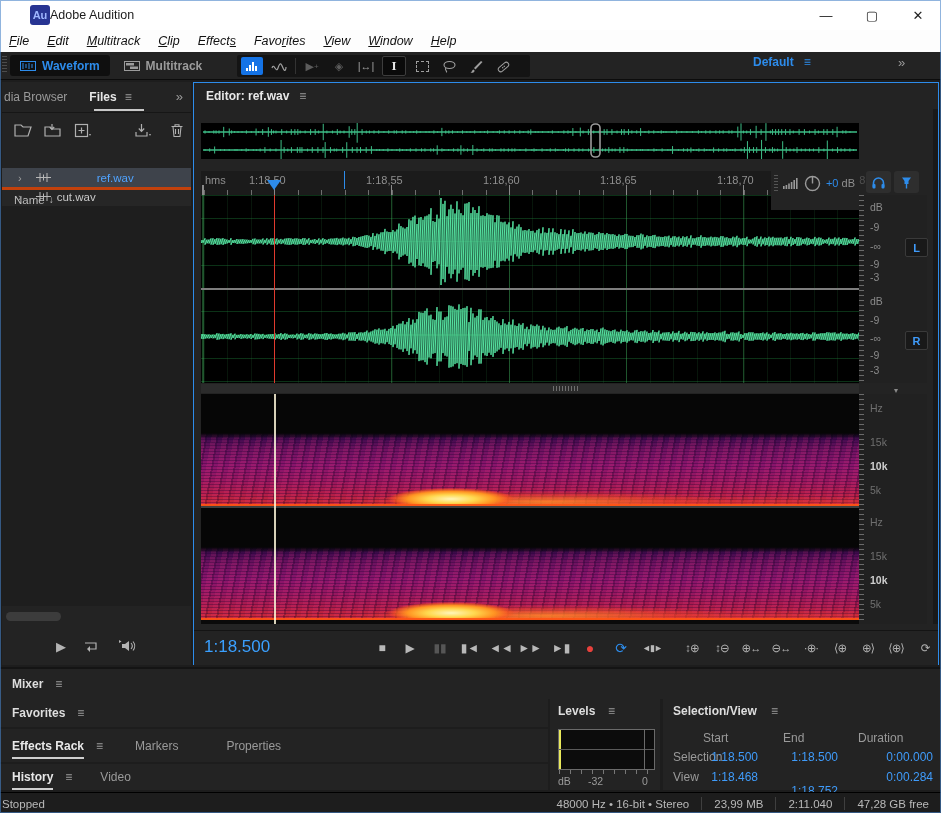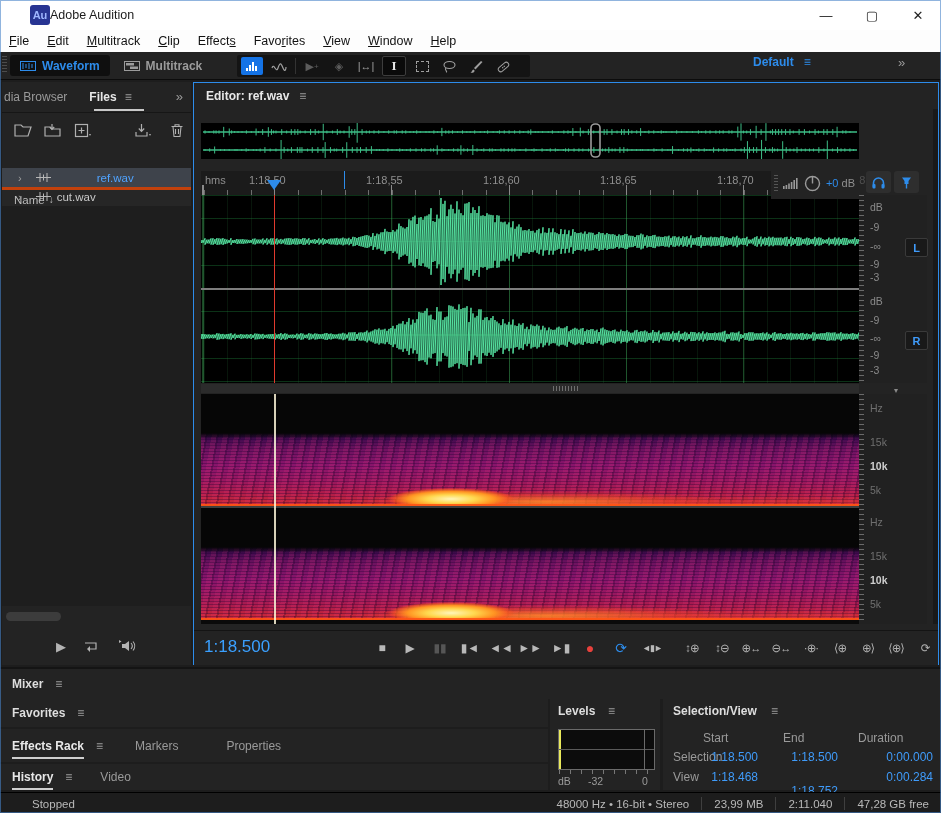--- a/index.html
+++ b/index.html
@@ -10,21 +10,21 @@
 
   
   .titlebar{left:0;top:0;width:941px;height:30px;background:#ffffff;display:flex;align-items:center;}
   .aulogo{margin-left:30px;width:20px;height:20px;background:#283593;color:#9fb6ff;font-weight:bold;
           font-size:11px;display:flex;align-items:center;justify-content:center;border-radius:3px;}
   .apptitle{font-size:12.5px;color:#1b1b1b;}
   .wbtns{margin-left:auto;display:flex;height:30px;}
   .wbtn{width:46px;display:flex;align-items:center;justify-content:center;color:#222;font-size:13px;}
 
   
-  .menubar{left:0;top:30px;width:941px;height:22px;background:#fdfdfd;display:flex;align-items:center;font-size:12.5px;color:#111;}
+  .menubar{left:0;top:30px;width:941px;height:22px;background:#fdfdfd;display:flex;align-items:center;font-size:12.5px;color:#111;font-style:italic;}
   .menuitem{padding:0 9px;line-height:22px;}
   .menuitem u{text-decoration:underline;}
 
   
   .toolbar{left:0;top:52px;width:941px;height:27px;background:#232323;border-bottom:1px solid #0c0c0c;}
   .grip{left:2px;top:56px;width:5px;height:18px;background:repeating-linear-gradient(to bottom,#4d4d4d 0 1px,transparent 1px 3px);}
   .modebtn{display:flex;align-items:center;gap:6px;height:21px;padding:0 10px;border-radius:3px;font-size:12px;font-weight:bold;}
   .modebtn.active{background:#0f0f0f;color:#2d8ceb;}
   .modebtn.idle{color:#9b9b9b;}
   .toolgroup{left:237px;top:55px;width:285px;height:22px;background:#141414;border-radius:2px;display:flex;align-items:center;gap:5px;padding:0 4px;}
@@ -66,21 +66,21 @@
   .ruler{position:absolute;left:7px;top:88px;width:658px;height:24px;background:#1b1b1b;font-size:11px;color:#8f8f8f;}
   .ruler::before{content:'';position:absolute;left:0;right:0;bottom:0;height:5px;
      background:repeating-linear-gradient(to right,#6e6e6e 0 1px,transparent 1px 23.46px);background-position:3px 0;}
   .ruler::after{content:'';position:absolute;left:0;right:0;bottom:0;height:10px;
      background:repeating-linear-gradient(to right,#8a8a8a 0 1px,transparent 1px 117.3px);background-position:73px 0;}
   .runit{position:absolute;left:4px;top:3px;}
   .rlab{position:absolute;top:3px;}
   .rpartial{position:absolute;left:643px;top:3px;color:#4f4f4f;}
   .rcaret{position:absolute;left:66px;top:9px;width:0;height:0;border-left:7px solid transparent;border-right:7px solid transparent;border-top:10px solid #2d8ceb;z-index:3;}
   .rbluetick{position:absolute;left:143px;top:0;width:1px;height:18px;background:#2d8ceb;}
-  .rwidgets{position:absolute;right:0;top:0;height:24px;display:flex;align-items:center;gap:5px;background:#232323;padding:0 4px 4px 3px;z-index:2;}
+  .rwidgets{position:absolute;right:0;top:0;height:24px;display:flex;align-items:center;gap:5px;background:#232323;padding:0 4px 15px 3px;z-index:2;}
   .rgrip{width:4px;height:16px;background:repeating-linear-gradient(to bottom,#555 0 1px,transparent 1px 3px);}
   .gaintxt{font-size:11px;}.gaintxt b{color:#2d8ceb;font-weight:normal;}.gaintxt span{color:#8f8f8f;}
   .monbtns{position:absolute;left:672px;top:88px;display:flex;gap:3px;}
   .monbtn{width:25px;height:22px;background:#2e2e2e;border-radius:3px;display:flex;align-items:center;justify-content:center;}
 
   .wavearea{position:absolute;left:7px;top:112px;width:658px;height:188px;background:#000;
     background-image:
       repeating-linear-gradient(to right,rgba(70,190,100,.38) 0 1px,transparent 1px 117.3px),
       repeating-linear-gradient(to right,rgba(40,120,60,.18) 0 1px,transparent 1px 23.46px),
       repeating-linear-gradient(to bottom,rgba(25,110,50,.45) 0 1px,transparent 1px 23.25px);
@@ -153,21 +153,21 @@
   .selview{left:663px;top:699px;width:278px;height:91px;background:#232323;font-size:12px;}
   .svhead{position:absolute;left:10px;top:5px;font-weight:bold;color:#dedede;}
   .svmenu{position:absolute;left:108px;top:5px;color:#9a9a9a;}
   .svcol{position:absolute;text-align:left;color:#9a9a9a;}
   .svval{position:absolute;text-align:right;color:#3f9bfa;}
   .svrowlab{position:absolute;left:10px;color:#9a9a9a;}
 
   
   .statusbar{left:0;top:792px;width:941px;height:21px;background:#1d1d1d;border-top:1px solid #000;
              display:flex;align-items:center;font-size:11.5px;color:#b9b9b9;}
-  .stleft{margin-left:32px;}
+  .stleft{margin-left:2px;}
   .stright{margin-left:auto;display:flex;align-items:center;height:100%;}
   .stitem{padding:0 12px;}
   .stsep{width:1px;height:13px;background:#3f3f3f;}
   svg{display:block;}
 </style>
 </head>
 <body>
 
 <div id="app">
 

